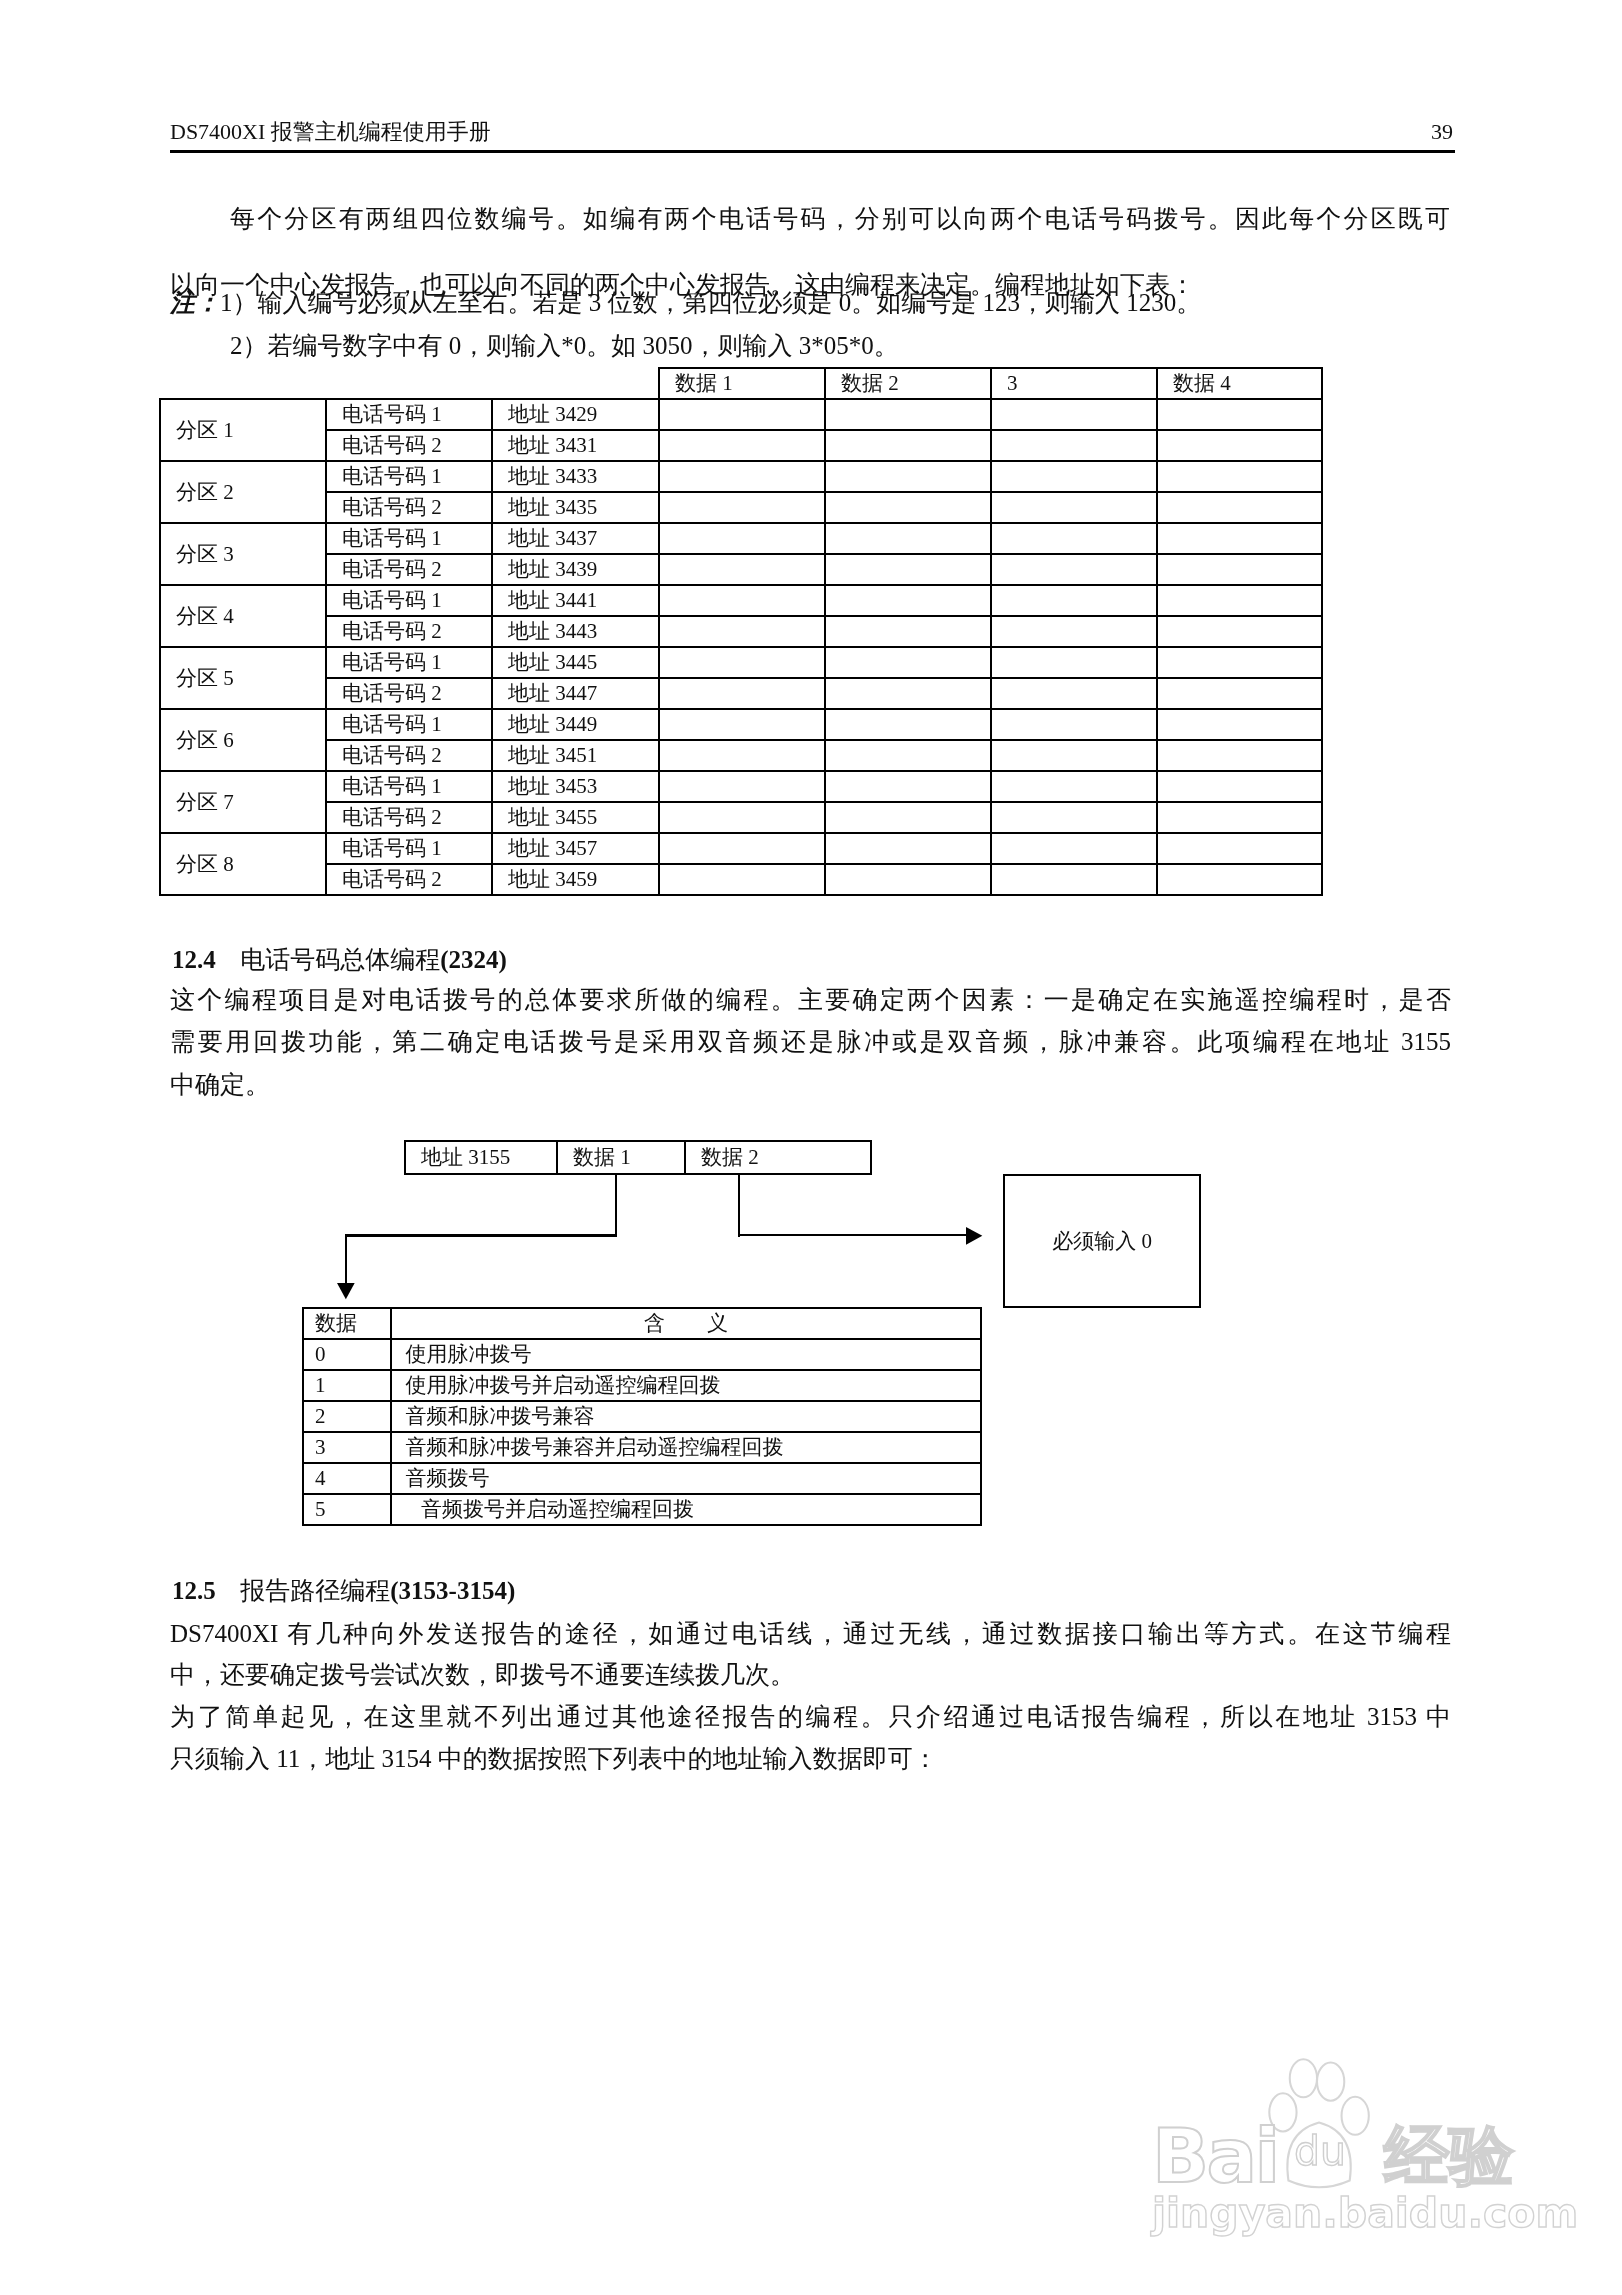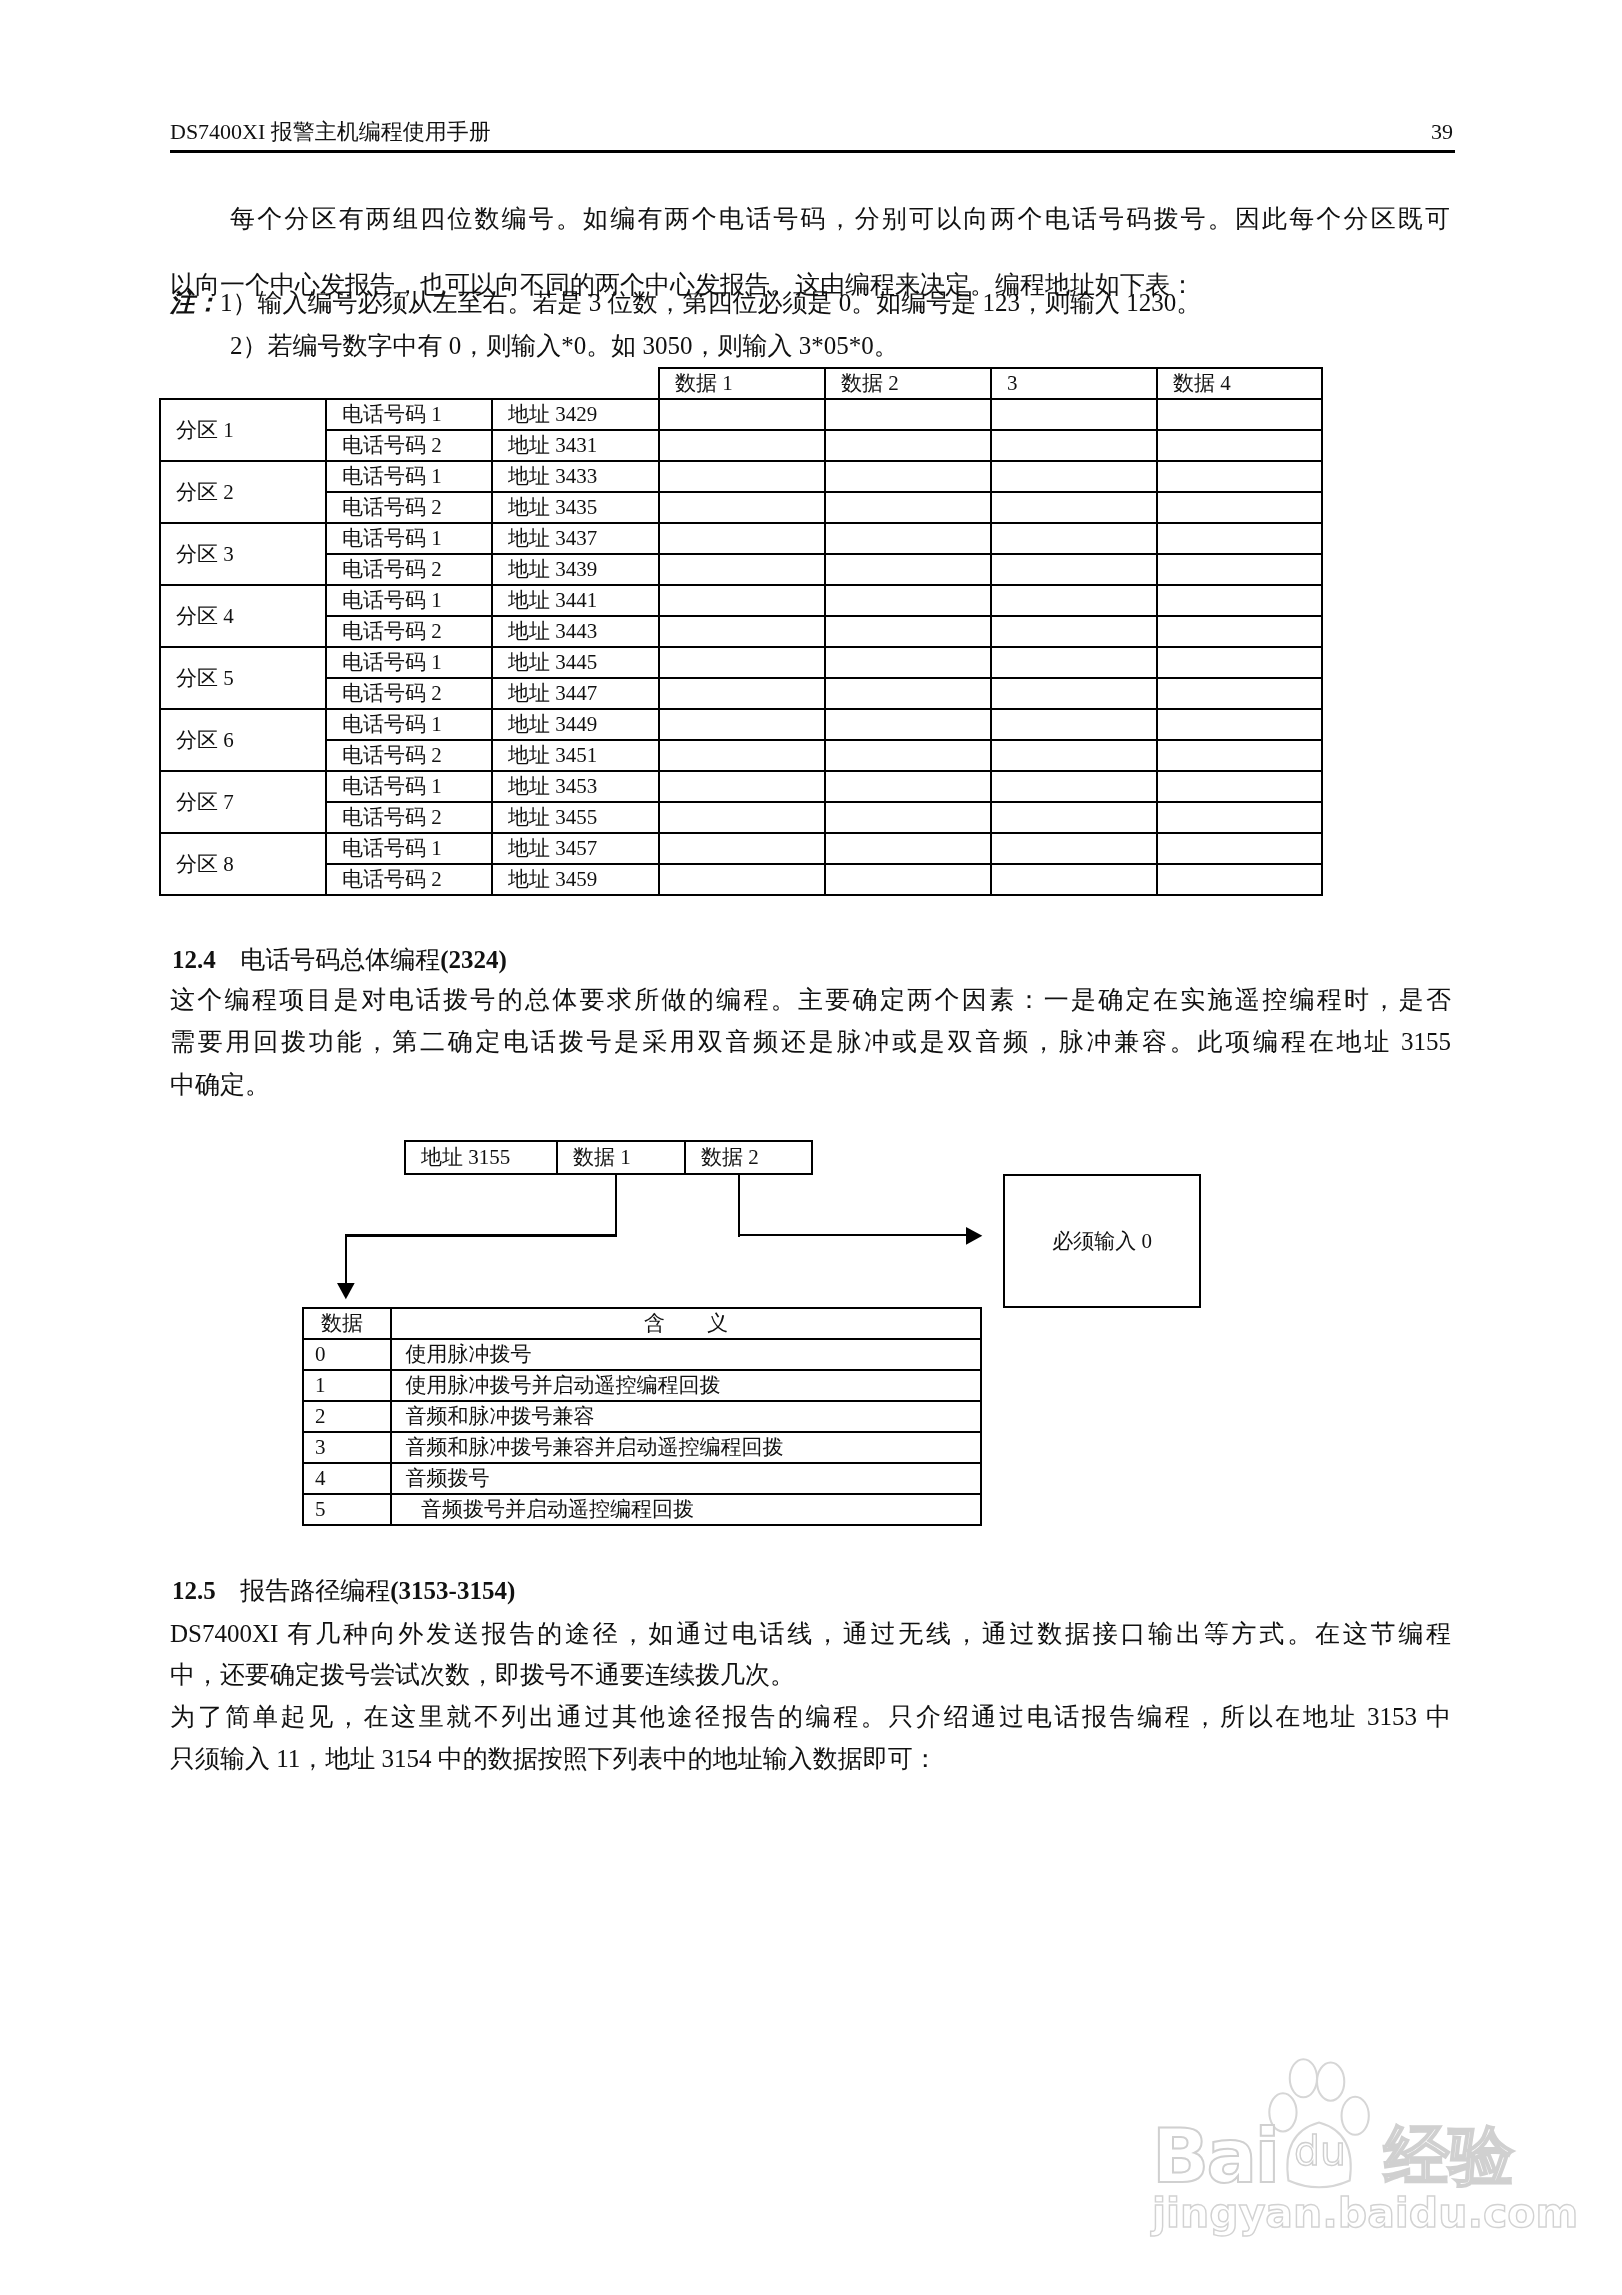--- a/index.html
+++ b/index.html
@@ -206,21 +206,21 @@
     </tbody>
 </table>
 
 <div class="h-section" style="top:943px;">
   <span class="num">12.4</span><span>电话号码总体编程</span><span class="code">(2324)</span>
 </div>
 <div class="para-line" style="top:983px;">这个编程项目是对电话拨号的总体要求所做的编程。主要确定两个因素：一是确定在实施遥控编程时，是否</div>
 <div class="para-line" style="top:1025px;">需要用回拨功能，第二确定电话拨号是采用双音频还是脉冲或是双音频，脉冲兼容。此项编程在地址 3155</div>
 <div class="para-line last" style="top:1068px;">中确定。</div>
 
-<div class="diag-box" style="left:404px; top:1140px; width:409px; height:35px;">
+<div class="diag-box" style="left:404px; top:1140px; width:468px; height:35px;">
   <div class="diag-cell" style="left:0; width:152px; border-right:2px solid #000;">地址 3155</div>
   <div class="diag-cell" style="left:152px; width:128px; border-right:2px solid #000;">数据 1</div>
   <div class="diag-cell" style="left:280px; width:119px;">数据 2</div>
 </div>
 
 <div class="line" style="left:615px; top:1174px; width:2px; height:63px;"></div>
 <div class="line" style="left:345px; top:1234px; width:272px; height:2.7px;"></div>
 <div class="line" style="left:345px; top:1234px; width:2px; height:50px;"></div>
 <svg class="abs" style="left:337px; top:1283px;" width="17.7" height="17.7" viewBox="0 0 26 26">
   <polygon points="0,0 26,0 13,24" fill="#000"></polygon>
@@ -236,21 +236,21 @@
   <span style="font-size:21px;">必须输入 0</span>
 </div>
 
 <table class="grid" id="meaning-table">
   <colgroup>
       <col style="width:88px">
       <col style="width:590px">
     </colgroup>
   <tbody id="meaning-tbody">
     <tr>
-      <td style="padding-left:17px;">数据</td>
+      <td style="padding-left:11px;">数据</td>
       <td style="text-align:center; padding-left:0;">含　　义</td>
     </tr>
   <tr>
         <td style="padding-left:11px;">0</td>
         <td style="padding-left:13.6px;">使用脉冲拨号</td>
       </tr>
       <tr>
         <td style="padding-left:11px;">1</td>
         <td style="padding-left:13.6px;">使用脉冲拨号并启动遥控编程回拨</td>
       </tr>

